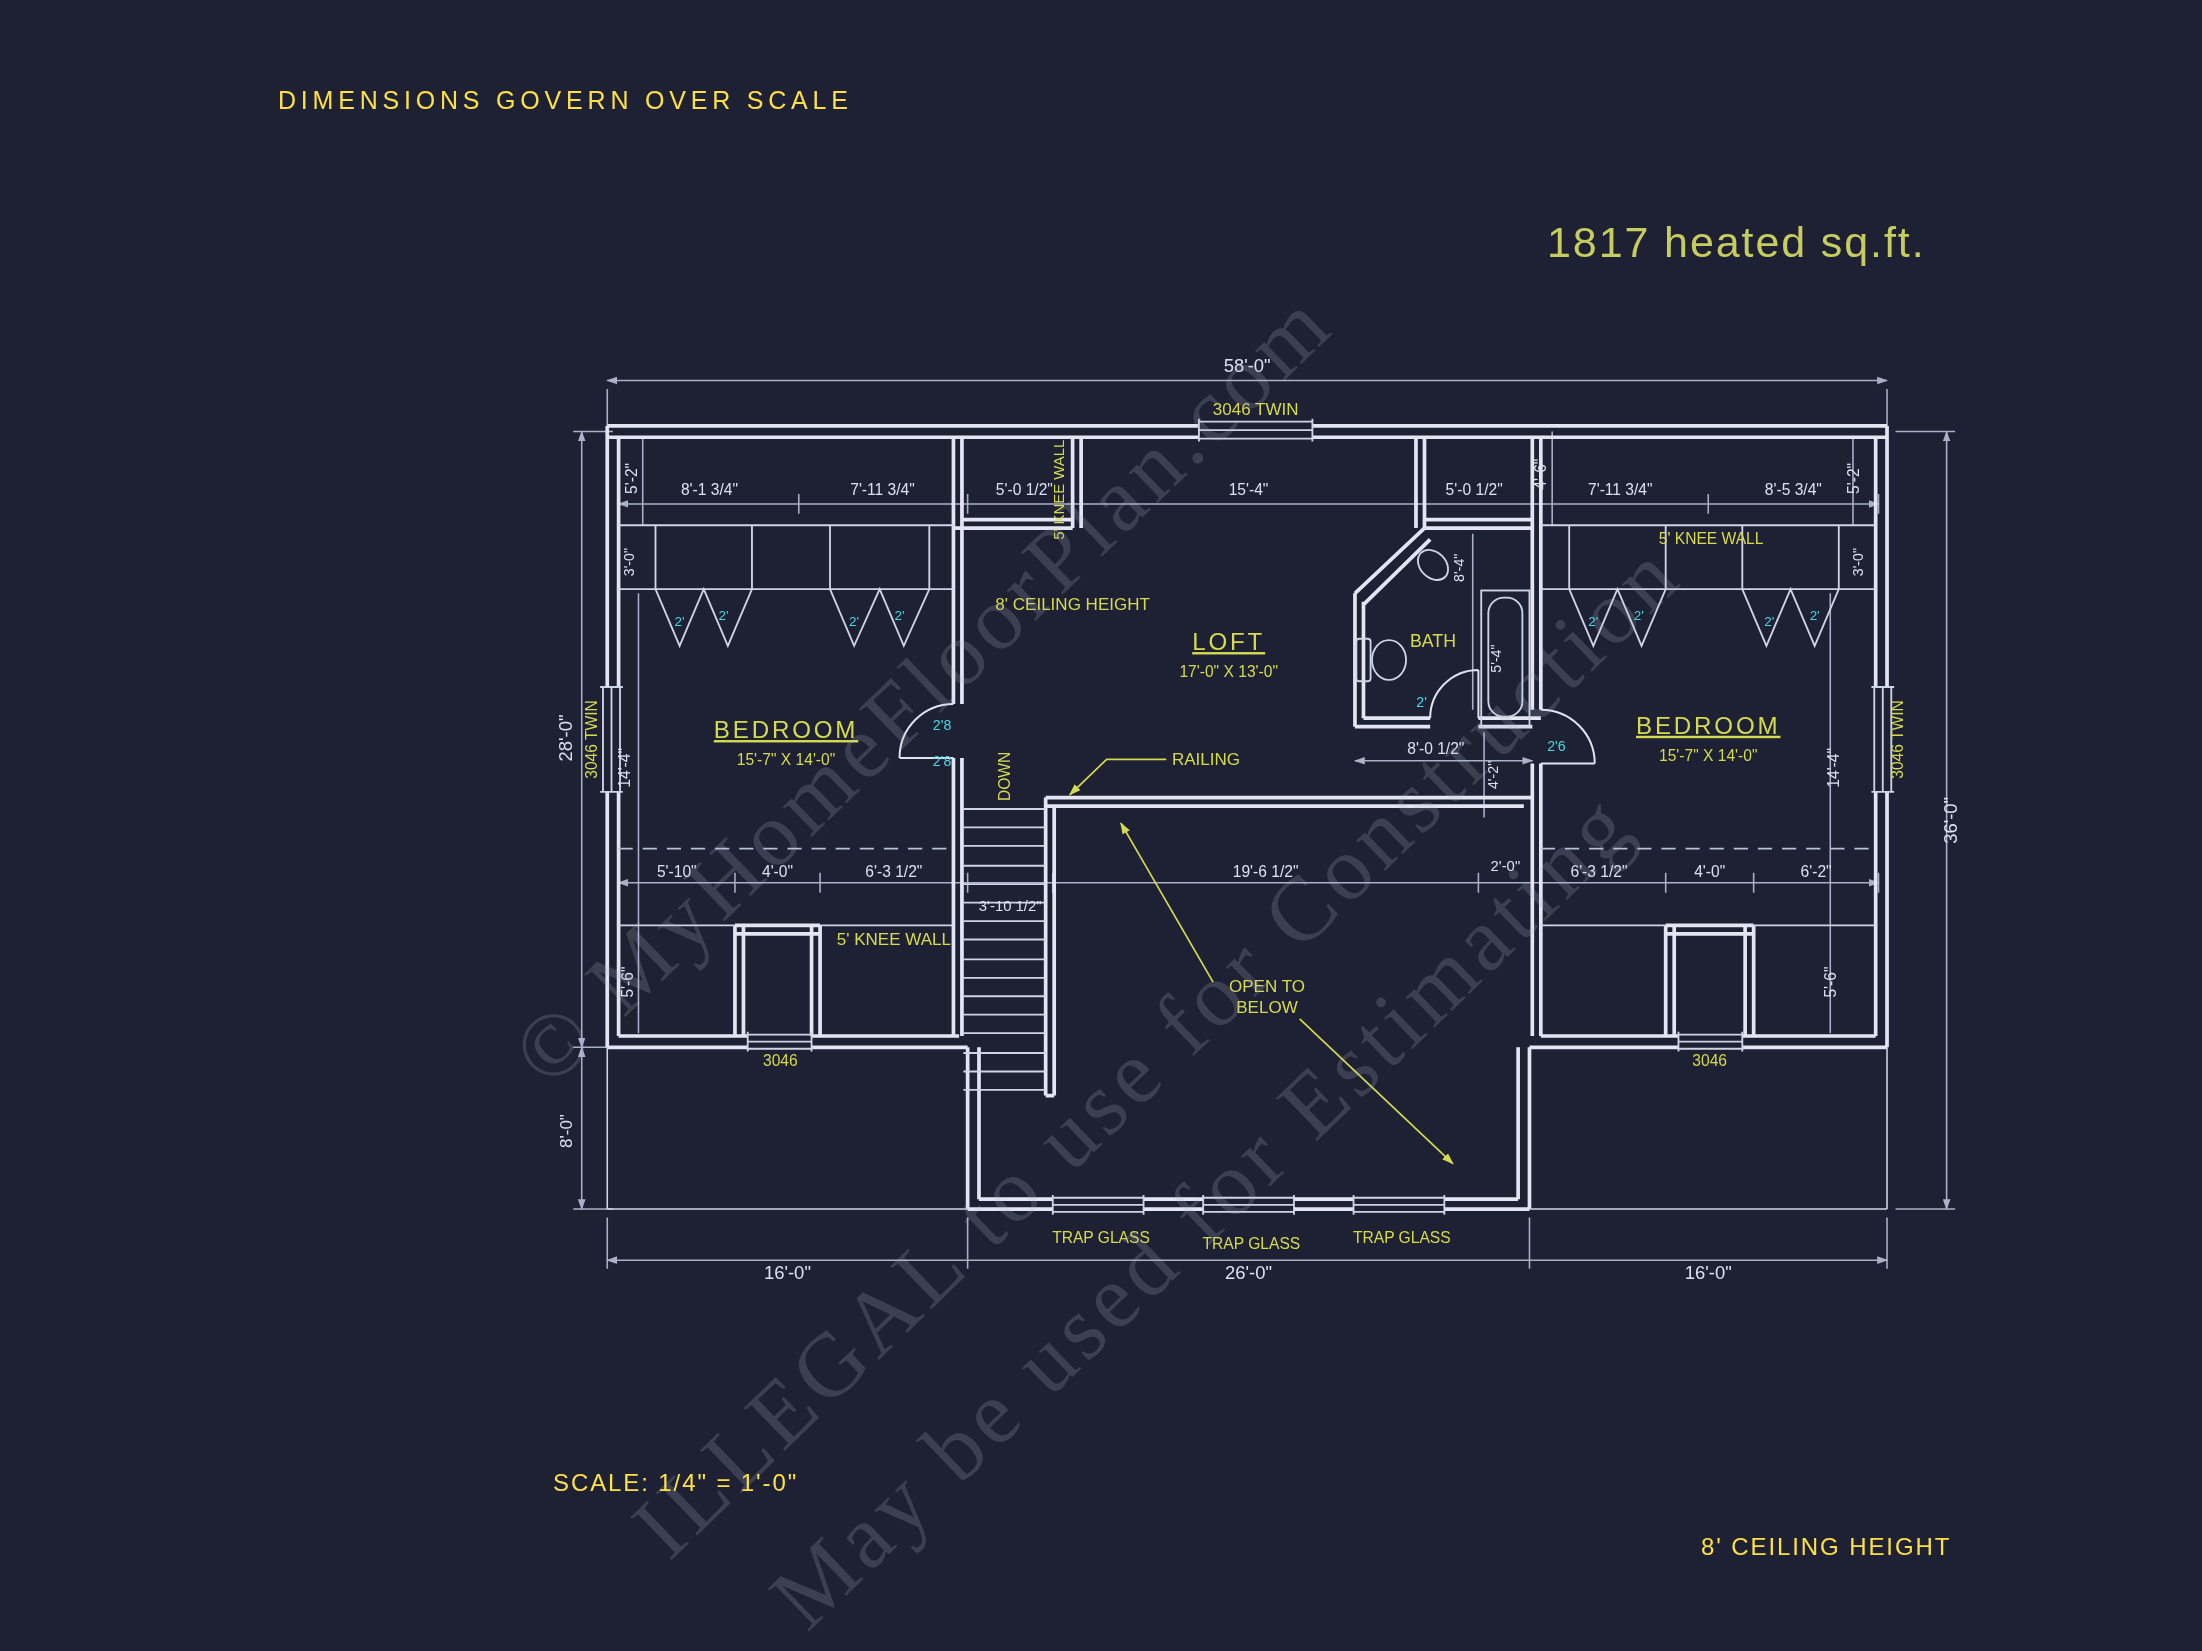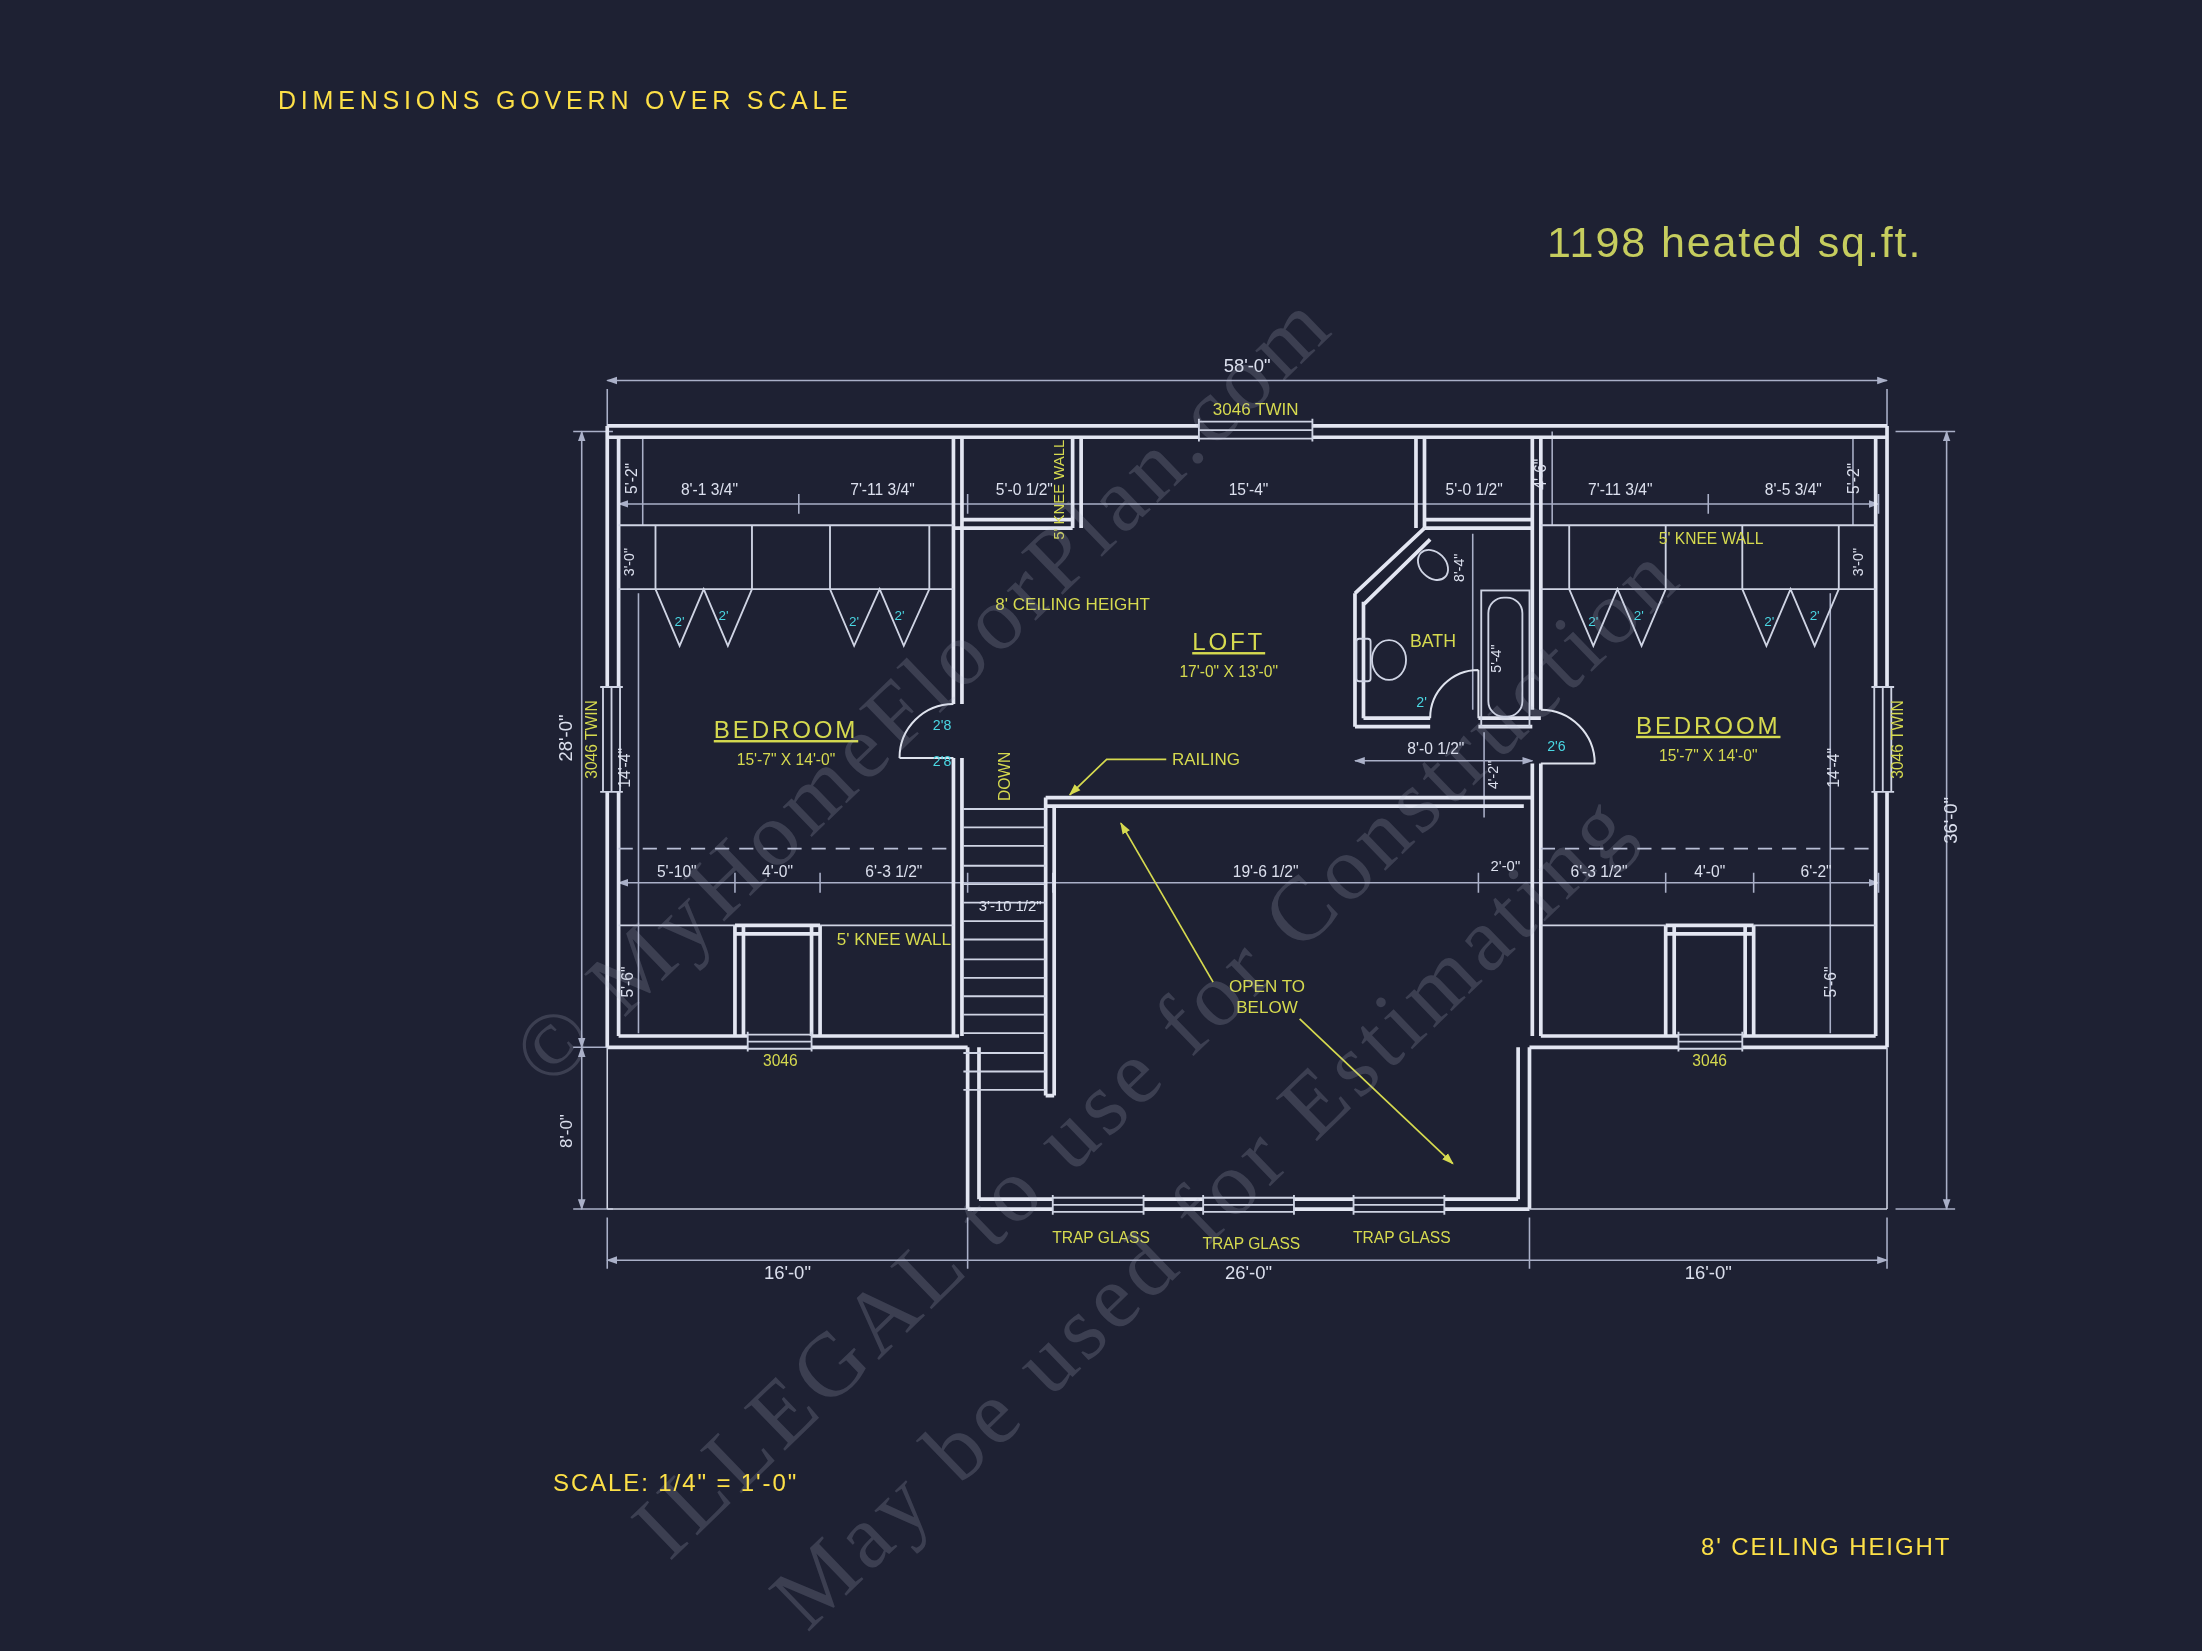--- a/index.html
+++ b/index.html
@@ -185,18 +185,18 @@
       <text x="555" y="901" class="lbl w" text-anchor="middle" style="font-size: 13px;">16'-0"</text>
       <text x="880" y="901" class="lbl w" text-anchor="middle" style="font-size: 13px;">26'-0"</text>
       <text x="1204" y="901" class="lbl w" text-anchor="middle" style="font-size: 13px;">16'-0"</text>
       <text x="665" y="500" transform="rotate(-44 665 500)" class="lbl wm" text-anchor="middle" style="font-size: 64px; letter-spacing: 4px;">© MyHomeFloorPlan.com</text>
       <text x="830" y="755" transform="rotate(-44 830 755)" class="lbl wm" text-anchor="middle" style="font-size: 64px; letter-spacing: 4px;">ILLEGAL to use for Construction</text>
       <text x="862" y="868" transform="rotate(-44 862 868)" class="lbl wm" text-anchor="middle" style="font-size: 64px; letter-spacing: 4px;">May be used for Estimating</text>
     </g>
 </svg>
 
 <div class="ov" id="note">DIMENSIONS GOVERN OVER SCALE</div>
-<div class="ov" id="heated">1198  heated sq.ft.</div>
+<div class="ov" id="heated">1817  heated sq.ft.</div>
 <div class="ov" id="titleblock">
   <div id="scaleline">SCALE: 1/4" = 1'-0"</div>
 </div>
 <div class="ov" id="ceiling">8' CEILING HEIGHT</div>
 
 
 </body></html>

